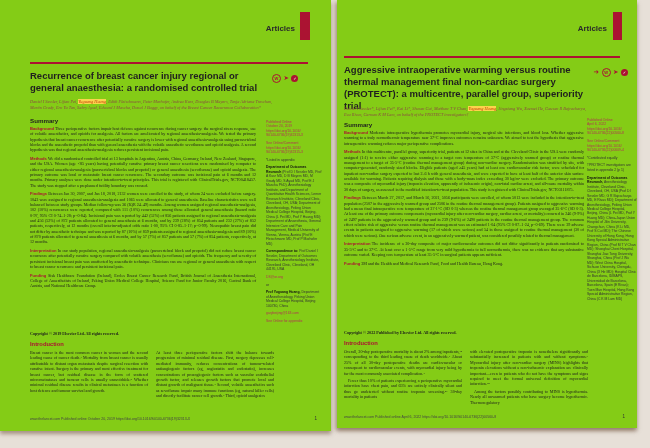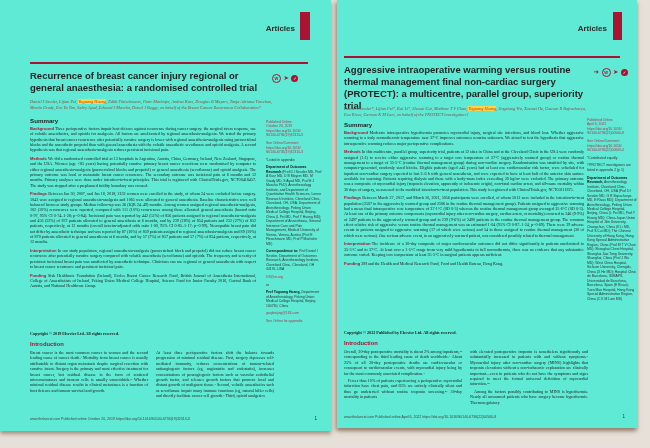--- a/index.html
+++ b/index.html
@@ -1,18 +1,18 @@
 <!DOCTYPE html>
 <html><head>
 <meta charset="utf-8">
 <style>
   html,body{margin:0;padding:0;}
   body{width:650px;height:448px;background:#e7e0d8;position:relative;overflow:hidden;
        font-family:"Liberation Sans",sans-serif;}
-  .page{position:absolute;background:#5eead4;box-shadow:0 3px 4px rgba(110,80,60,.55);}
+  .page{position:absolute;background:#84cc16;box-shadow:0 3px 4px rgba(110,80,60,.55);}
   #page-left{left:0;top:0;width:331px;height:431px;}
   #page-right{left:337px;top:0;width:300px;height:428px;
               box-shadow:-2px 2px 4px rgba(120,90,70,.35),0 3px 4px rgba(110,80,60,.55);}
   .redblock{position:absolute;background:#ab1332;}
   .kicker{position:absolute;font-weight:bold;font-size:8px;color:#2b2b2b;}
   .rule{position:absolute;height:1.5px;background:#ab1332;}
   .title{position:absolute;font-weight:bold;font-size:9.5px;line-height:1.28;color:#1f1f1f;}
   .authors{position:absolute;font-family:"Liberation Serif",serif;font-style:italic;
            font-size:4.3px;line-height:1.4;color:#8a4a42;}
   .hl{background:#fcd34d;color:#c2410c;}

